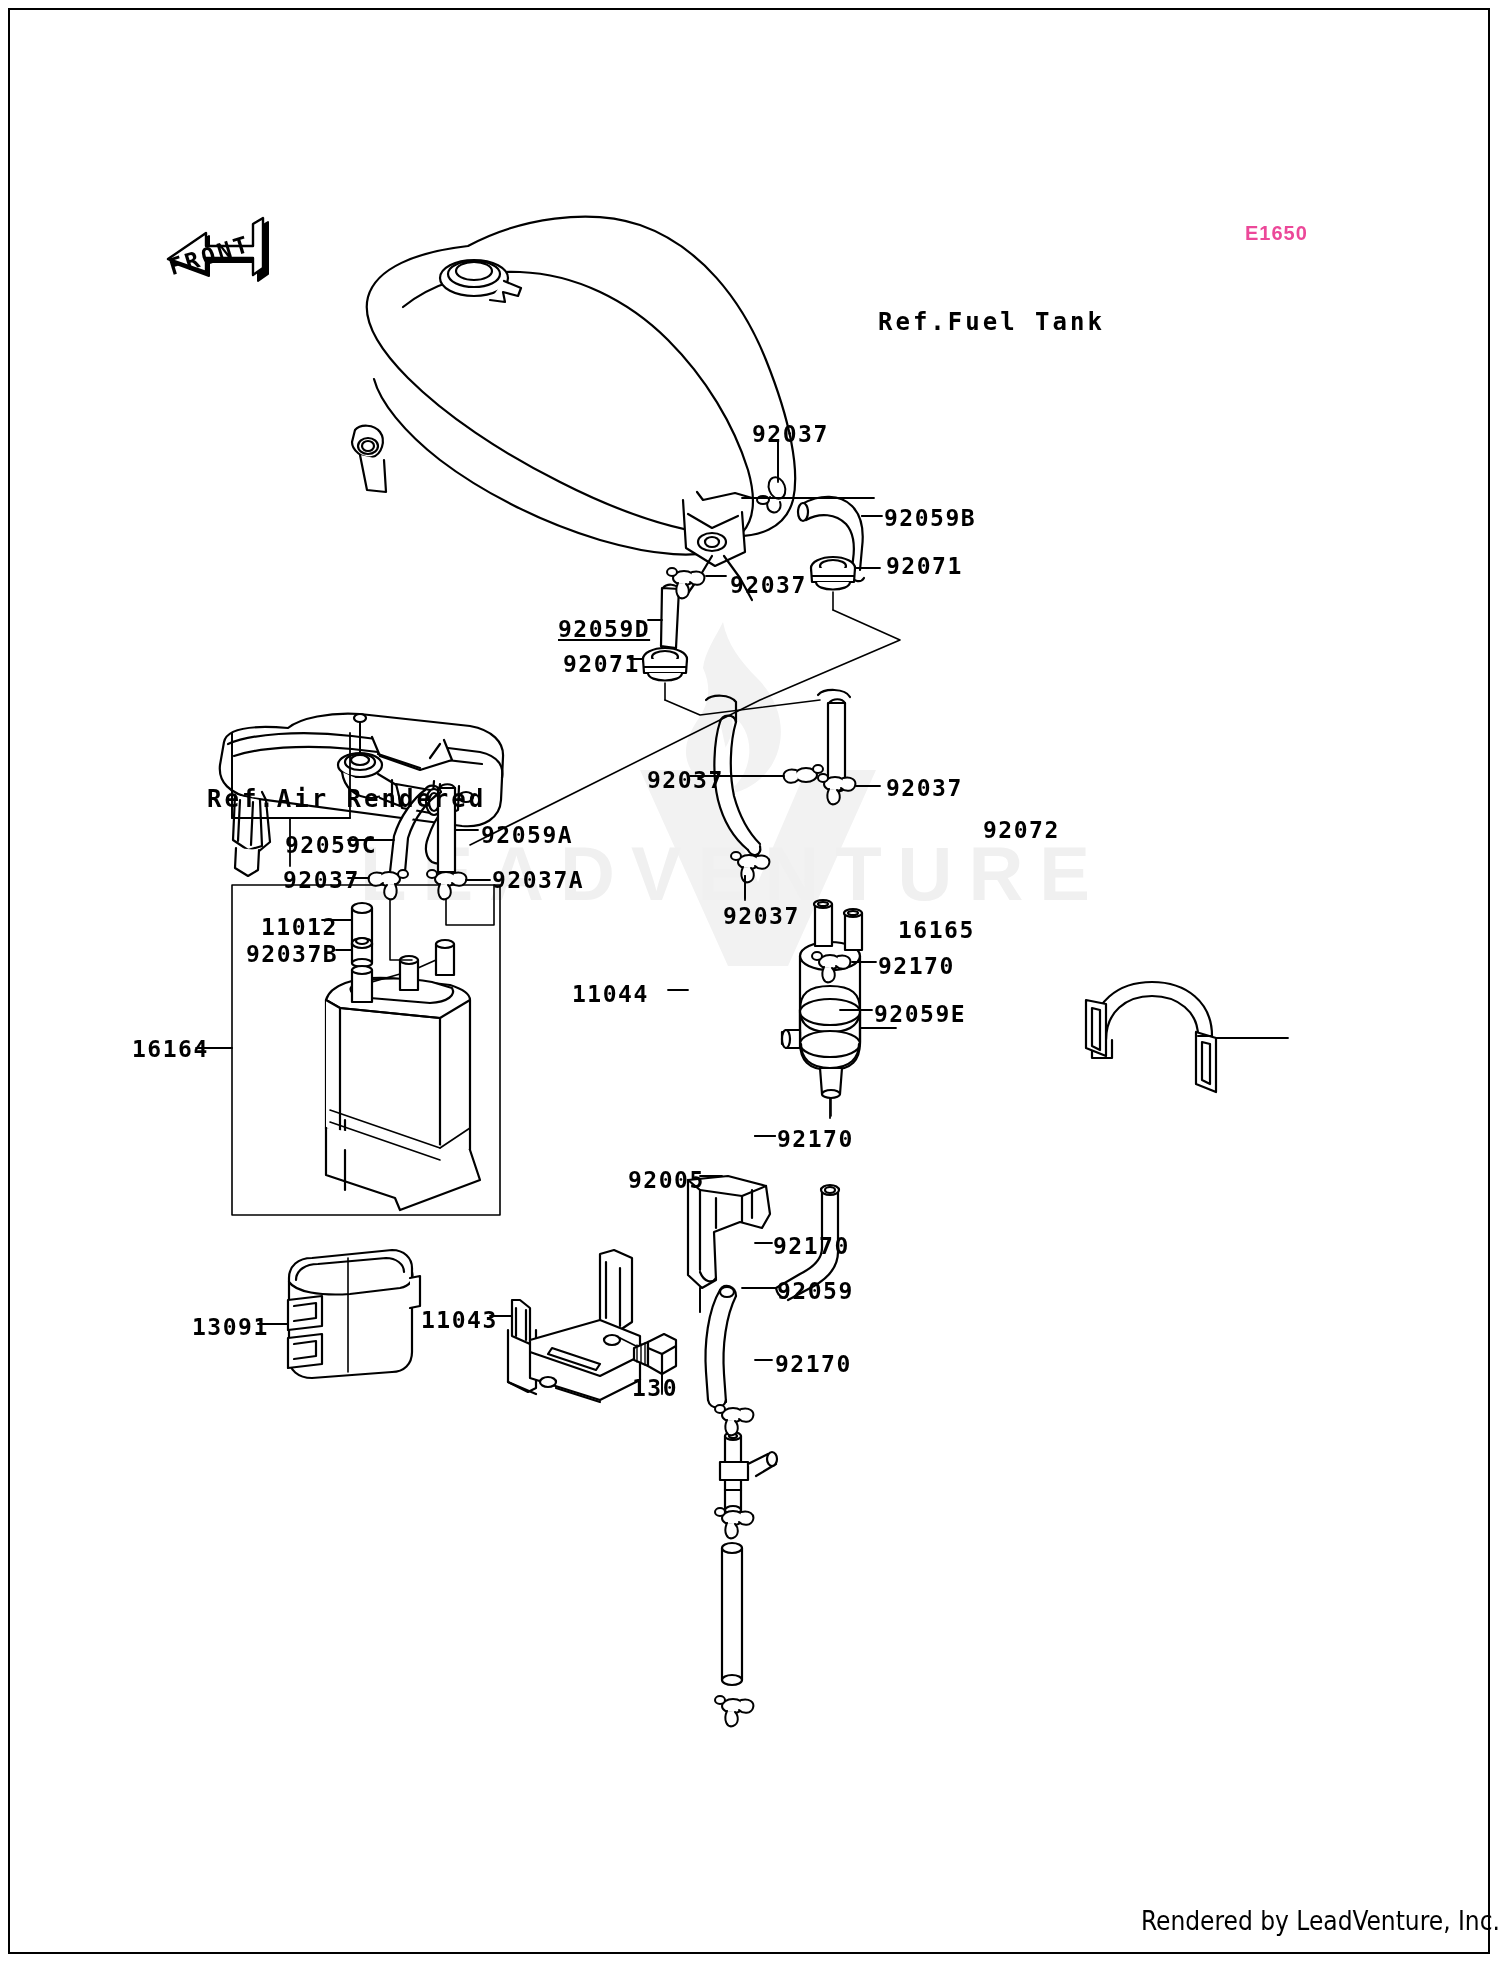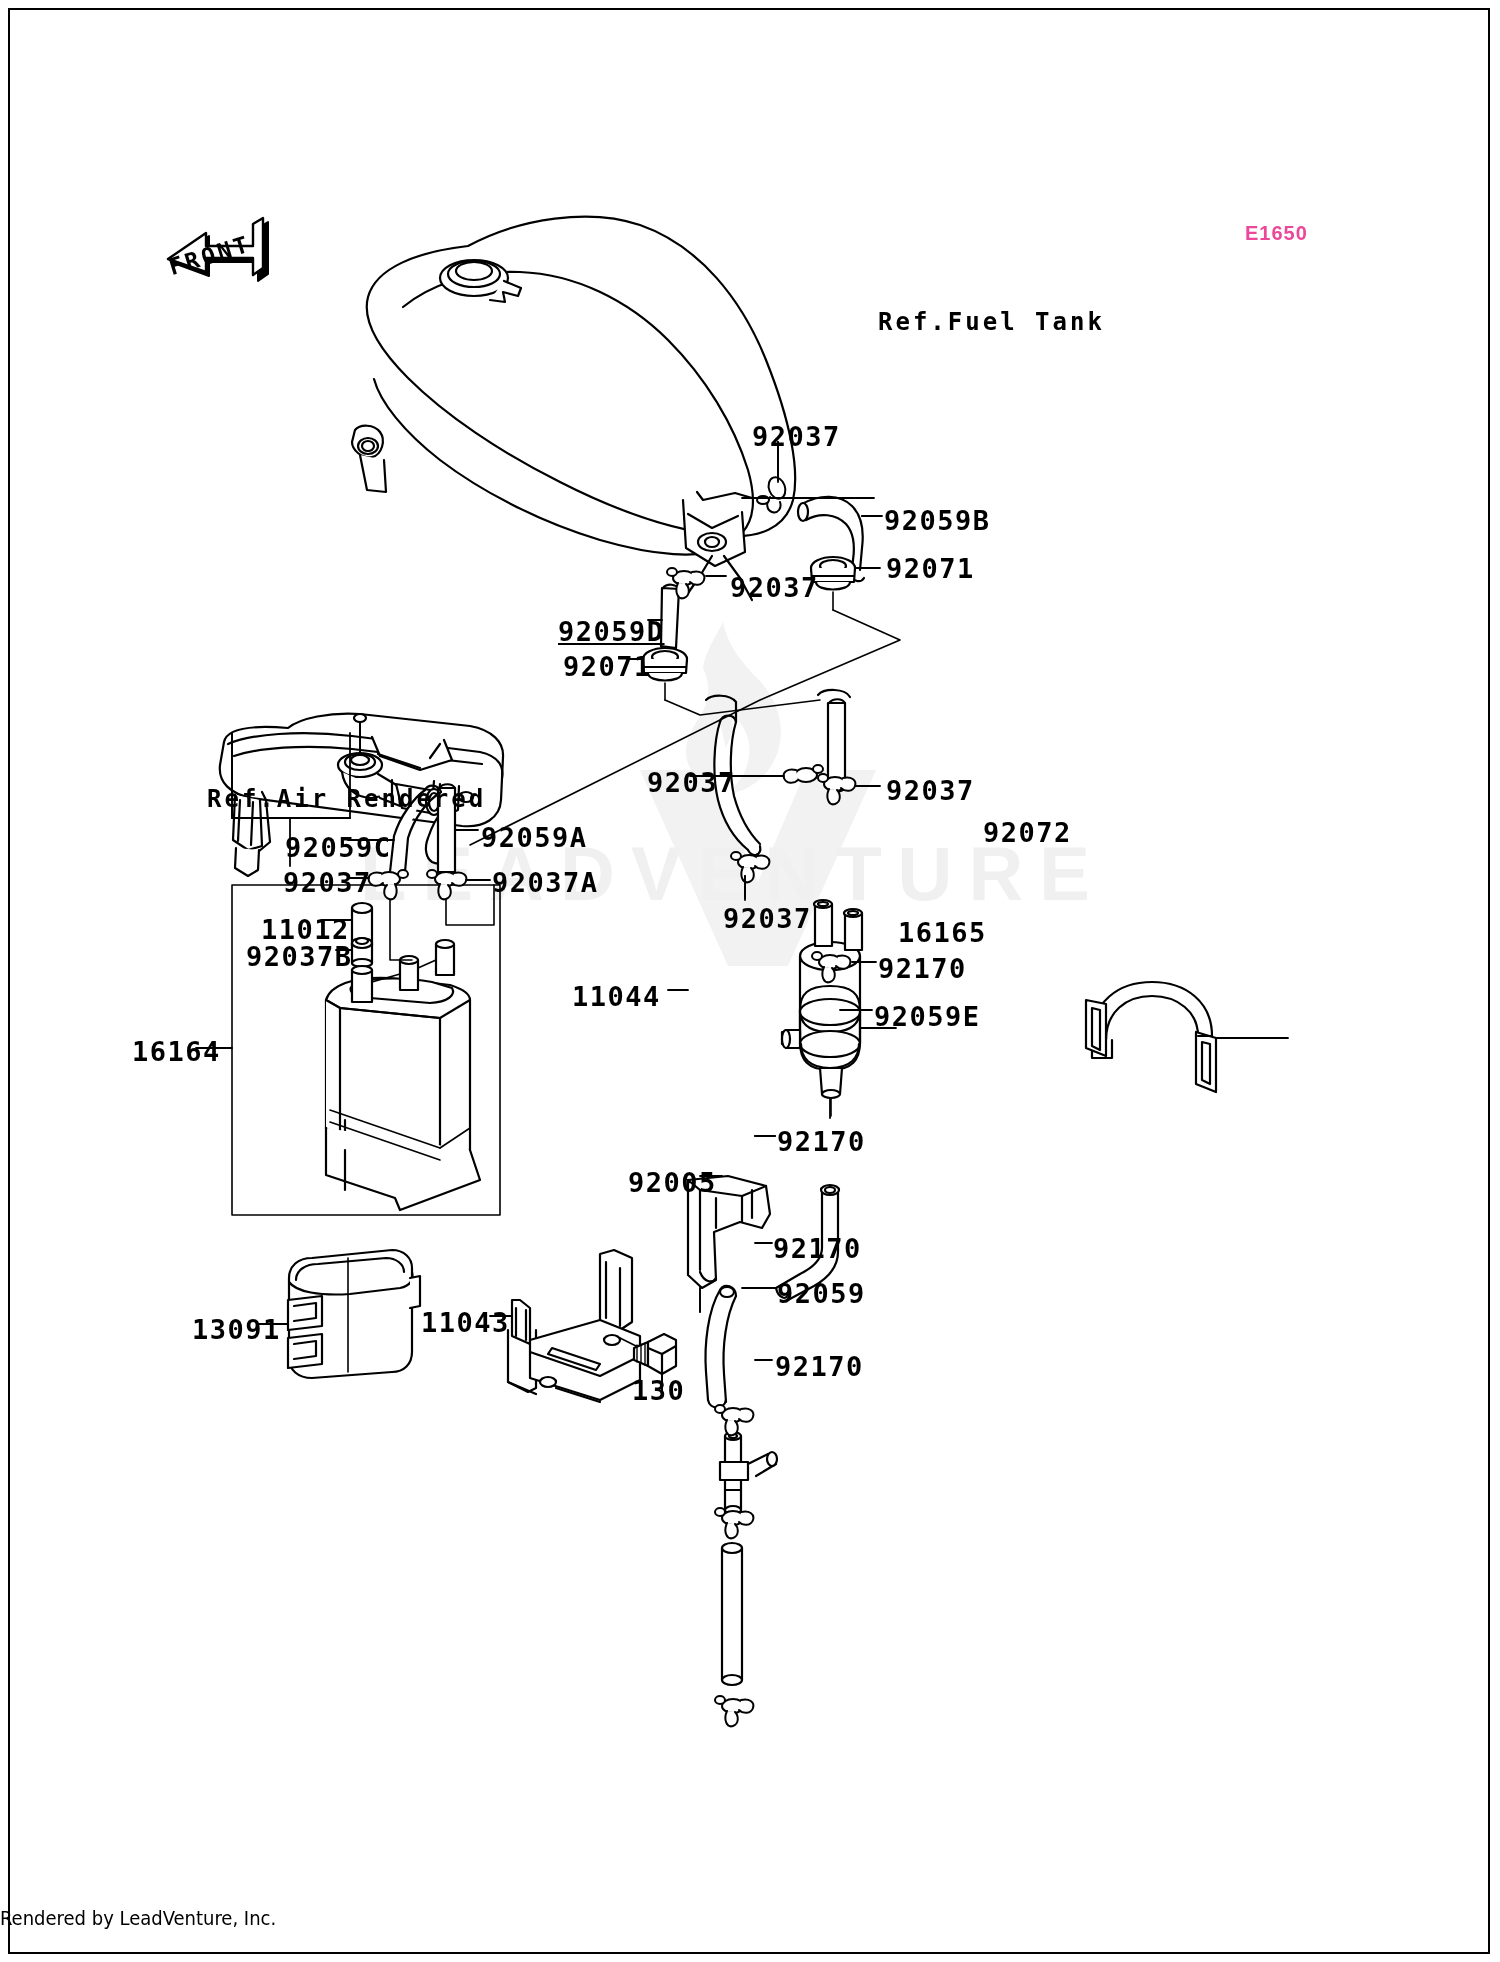--- a/index.html
+++ b/index.html
@@ -15,41 +15,41 @@
     position:absolute;left:8px;top:8px;
     width:1482px;height:1946px;
     border:2px solid #000;
     box-sizing:border-box;
     pointer-events:none;
   }
   .lbl{
     position:absolute;
     font-family:"DejaVu Sans Mono",monospace;
     font-weight:bold;
-    font-size:27px;
+    font-size:23px;
     letter-spacing:1.5px;
     color:#000;
     white-space:nowrap;
     line-height:1;
   }
   .lbl.ref{font-size:24px;letter-spacing:3px;}
   .diagid{
     position:absolute;
     font-family:"Liberation Sans",sans-serif;
     font-weight:bold;
     font-size:20px;
     letter-spacing:1px;
     color:#ec4899;
   }
   .footer{
     position:absolute;
     left:0;width:1500px;
-    text-align:left;
+    text-align:right;
     font-family:"DejaVu Sans Condensed","DejaVu Sans",sans-serif;
-    font-size:20px;
+    font-size:26px;
     color:#000;
   }
   svg.art{position:absolute;left:0;top:0;width:1500px;height:1962px;}
   svg.art *{vector-effect:non-scaling-stroke;}
   .wm{position:absolute;pointer-events:none;}
   .wm-text{
     font-family:"Liberation Sans",sans-serif;
     font-weight:bold;
     font-size:76px;
     letter-spacing:16px;

